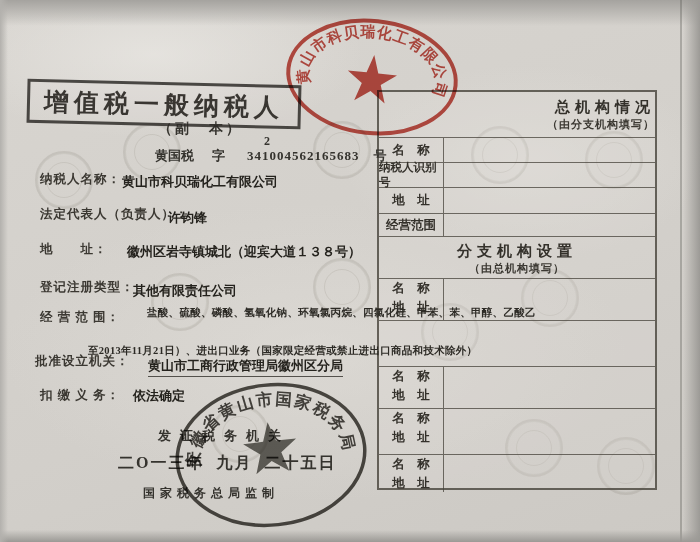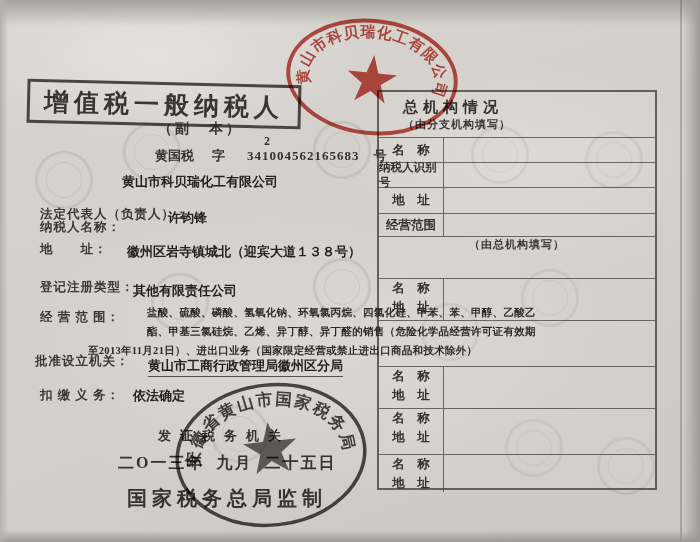--- a/index.html
+++ b/index.html
@@ -33,25 +33,25 @@
   .cert-line .num{margin-left:22px;letter-spacing:1px;}
   .cert-line .suf{margin-left:14px;}
   .sup2{left:264px;top:134px;font-size:12px;font-weight:bold;z-index:3;}
   
   .lbl{font-size:12.5px;font-weight:bold;letter-spacing:1px;color:#3b3832;z-index:3;white-space:nowrap;}
   .val{font-size:13px;font-weight:bold;color:#24221d;z-index:3;white-space:nowrap;}
   .scope-line{font-size:10.5px;font-weight:bold;color:#2c2a25;z-index:3;white-space:nowrap;letter-spacing:0.3px;}
   .underlined{border-bottom:1.5px solid rgba(50,47,42,.8);padding-bottom:1px;}
   .issuer{left:158px;top:427px;font-size:13px;font-weight:bold;letter-spacing:9px;z-index:3;}
   .date{left:118px;top:453px;font-size:16px;font-weight:bold;letter-spacing:2px;word-spacing:6px;z-index:3;}
-  .footer{left:127px;top:485px;font-size:20px;font-weight:bold;letter-spacing:5px;z-index:3;}
+  .footer{left:143px;top:485px;font-size:12px;font-weight:bold;letter-spacing:5px;z-index:3;}
   
   .tbl{left:377px;top:90px;width:280px;height:400px;border:2px solid rgba(70,66,58,.8);box-sizing:border-box;z-index:2;background:rgba(222,219,214,.25);}
   .tbl *{box-sizing:border-box;}
-  .thead{height:45px;text-align:left;padding-left:24px;}
+  .thead{height:45px;text-align:right;padding-left:24px;}
   .thead .t-title{padding-top:6px;font-size:15px;font-weight:bold;letter-spacing:5px;color:#34312b;}
   .thead .t-sub{font-size:11px;font-weight:bold;letter-spacing:1px;color:#3b3832;}
   .thead2{height:42px;border-top:1px solid rgba(70,66,58,.75);text-align:center;}
   .thead2 .t-title{padding-top:5px;font-size:15px;font-weight:bold;letter-spacing:5px;color:#34312b;}
   .thead2 .t-sub{font-size:11px;font-weight:bold;letter-spacing:1px;color:#3b3832;}
   .trow{display:flex;border-top:1px solid rgba(70,66,58,.75);}
   .tlab{width:65px;border-right:1px solid rgba(70,66,58,.75);display:flex;align-items:center;justify-content:center;
     font-size:12.5px;font-weight:bold;color:#34312b;}
   .tlab.small{font-size:11.5px;letter-spacing:0;}
   .tval{flex:1;}
@@ -80,35 +80,34 @@
   <div class="abs subtitle">（副　本）</div>
   <div class="abs vat-box">
     <span>增值税一般纳税人</span>
   </div>
 
   <div class="abs cert-line">
     <span>黄国税</span><span class="p2">字</span><span class="num">341004562165683</span><span class="suf">号</span>
   </div>
   <div class="abs sup2">2</div>
 
-  <div class="abs lbl" style="left:40px;top:171px;margin-top:48px;">纳税人名称：</div>
+  <div class="abs lbl" style="left:40px;top:171px;">纳税人名称：</div>
   <div class="abs val" style="left:122px;top:173px;">黄山市科贝瑞化工有限公司</div>
 
   <div class="abs lbl" style="left:40px;top:206px;">法定代表人（负责人）：</div>
   <div class="abs val" style="left:168px;top:209px;">许钧锋</div>
 
   <div class="abs lbl" style="left:40px;top:241px;">地　　址：</div>
   <div class="abs val" style="left:127px;top:243px;">徽州区岩寺镇城北（迎宾大道１３８号）</div>
 
   <div class="abs lbl" style="left:40px;top:279px;">登记注册类型：</div>
   <div class="abs val" style="left:133px;top:282px;">其他有限责任公司</div>
 
   <div class="abs lbl" style="left:40px;top:309px;">经 营 范 围：</div>
   <div class="abs scope-line" style="left:147px;top:306px;">盐酸、硫酸、磷酸、氢氧化钠、环氧氯丙烷、四氯化硅、甲苯、苯、甲醇、乙酸乙</div>
-  <div class="abs scope-line" style="left:147px;top:325px;">酯、甲基三氯硅烷、乙烯、异丁醇、异丁醛的销售（危险化学品经营许可证有效期</div>
   <div class="abs scope-line" style="left:88px;top:344px;">至2013年11月21日）、进出口业务（国家限定经营或禁止进出口商品和技术除外）</div>
 
   <div class="abs lbl" style="left:35px;top:353px;">批准设立机关：</div>
   <div class="abs val underlined" style="left:148px;top:357px;">黄山市工商行政管理局徽州区分局</div>
 
   <div class="abs lbl" style="left:40px;top:387px;">扣 缴 义 务：</div>
   <div class="abs val" style="left:133px;top:387px;">依法确定</div>
 
   <div class="abs issuer">发证税务机关</div>
   <div class="abs date">二O一三年 九月 二十五日</div>
@@ -129,20 +128,21 @@
     </div>
     <div class="trow" style="height:26px;">
       <div class="tlab">地　址</div>
       <div class="tval"></div>
     </div>
     <div class="trow" style="height:23px;">
       <div class="tlab">经营范围</div>
       <div class="tval"></div>
     </div>
     <div class="thead2">
+      <div class="t-title">分支机构设置</div>
       <div class="t-sub">（由总机构填写）</div>
     </div>
     <div class="trow tblock" style="height:42px;">
       <div class="tlab">
         <div>名　称</div>
         <div>地　址</div>
       </div>
       <div class="tval"></div>
     </div>
     <div class="tempty"></div>

